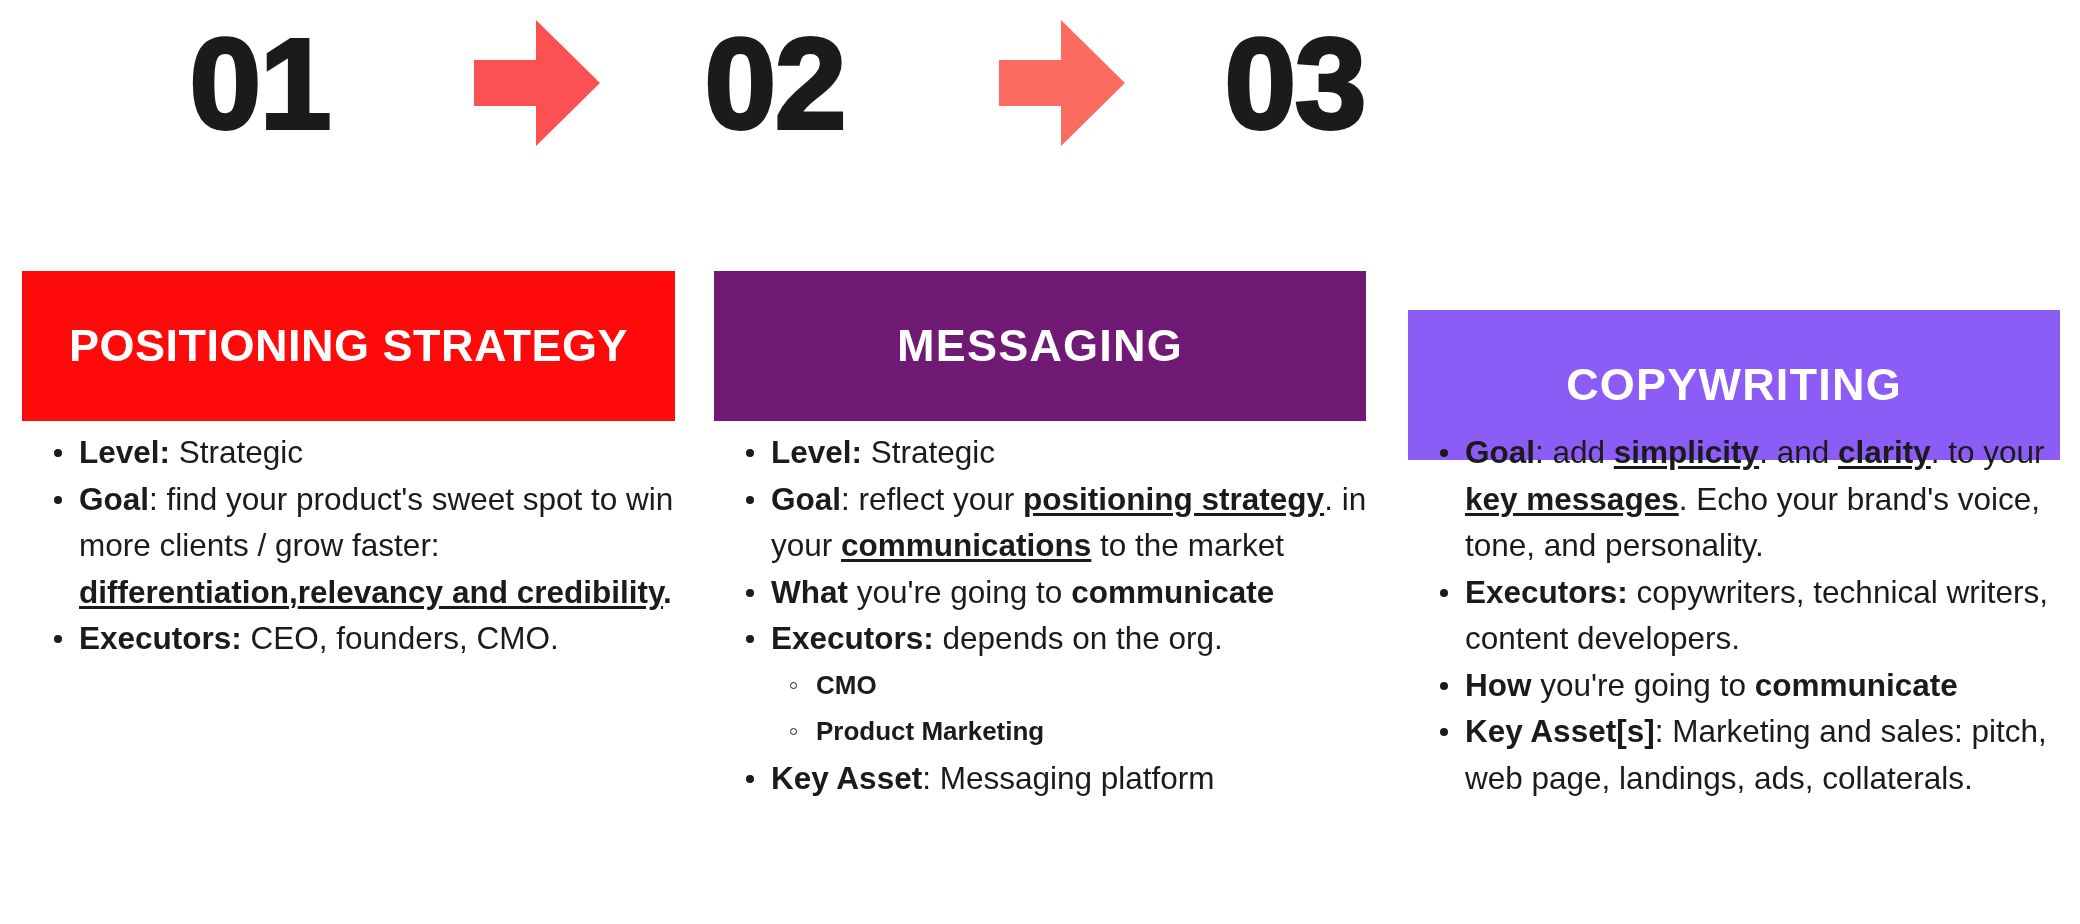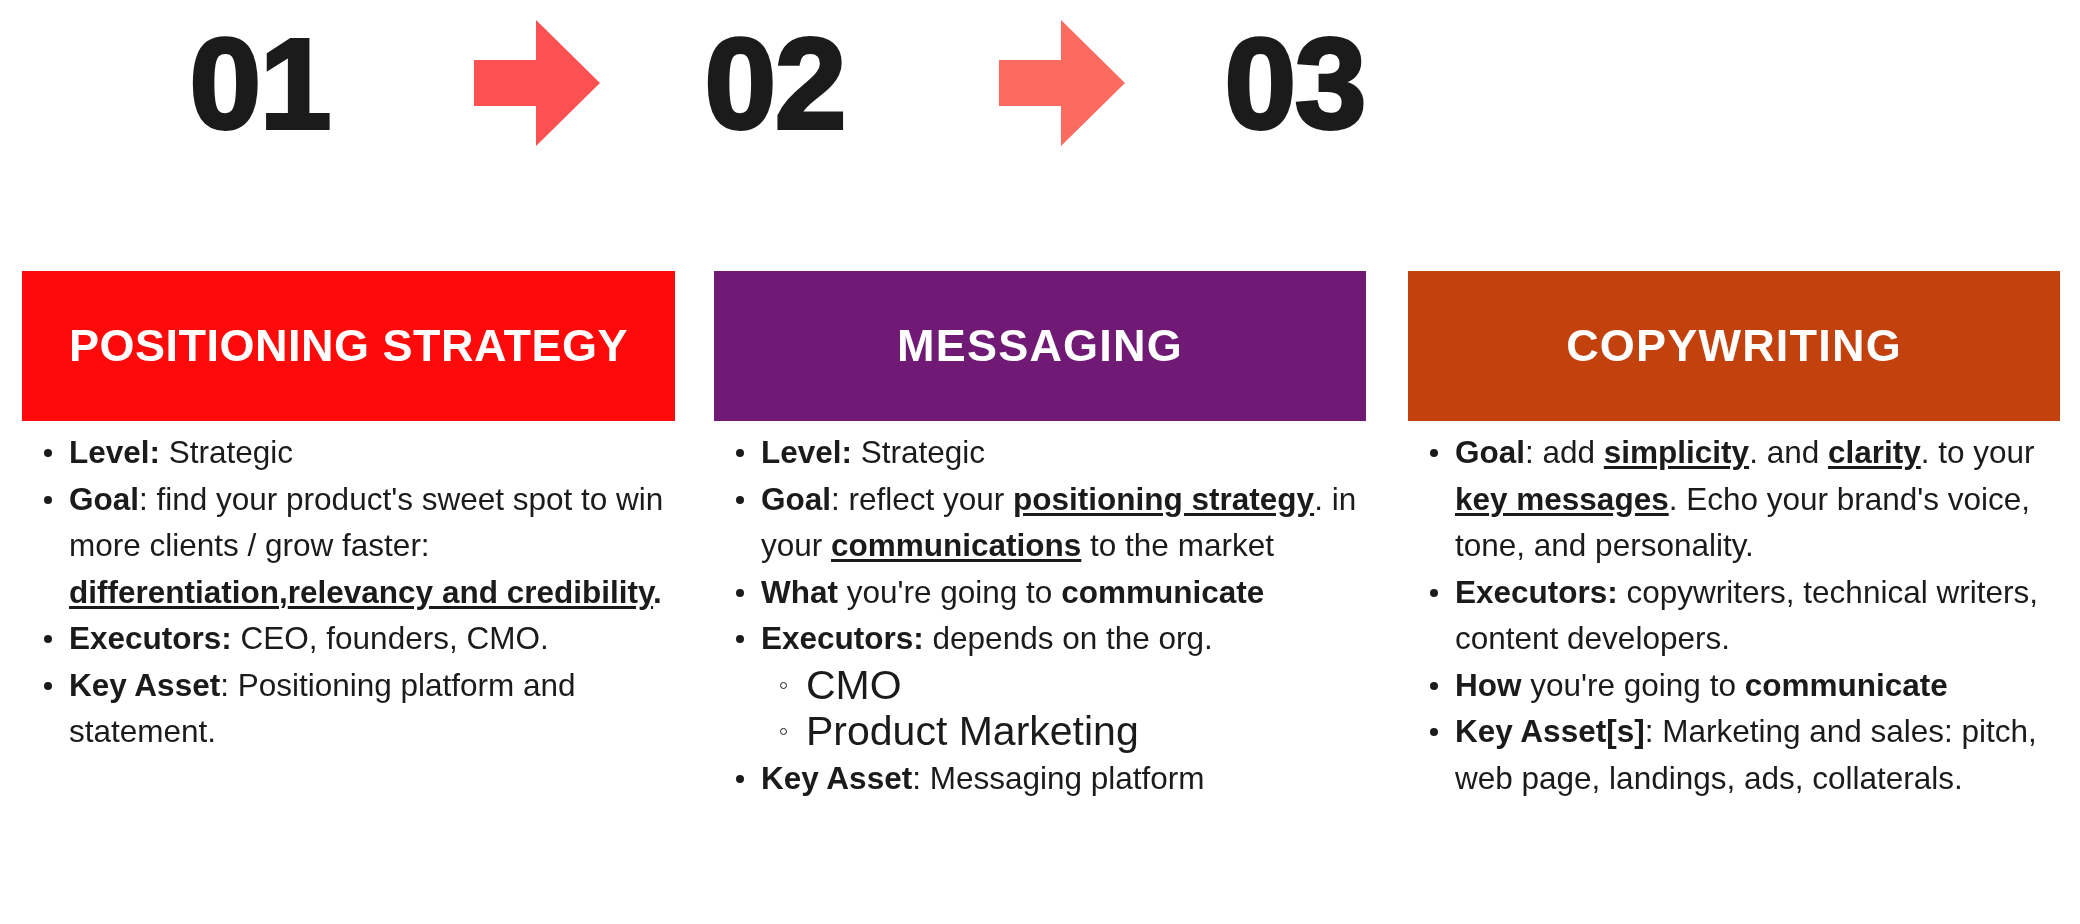--- a/index.html
+++ b/index.html
@@ -76,21 +76,21 @@
     white-space: nowrap;
   }
   .bar.b1 { left: 22px;   width: 653px; background: #FF0A0A; }
   .bar.b1 .bar-label { letter-spacing: 0.5px; }
   .bar.b2 { left: 714px;  width: 652px; background: #FB3A33; }
   .bar.b3 { left: 1408px; width: 652px; background: #FB5E55; }
 
   
   .columns {
     position: absolute;
-    left: 2px;
+    left: 12px;
     top: 429px;
     width: 1856px;
     height: 495px;
   }
   .col {
     position: absolute;
     top: 0;
     width: 660px;
   }
   .col.c1 { left: 22px; }
@@ -122,22 +122,23 @@
     background: #1b1b1b;
   }
   ul.sub {
     list-style: none;
     margin: 0;
     padding: 0;
   }
   ul.sub > li {
     position: relative;
     padding-left: 45px;
-    font-size: 41px;
+    font-size: 26px;
     line-height: 46.5px;
+    font-weight: bold;
   }
   ul.sub > li::before {
     content: "";
     position: absolute;
     left: 19px;
     top: 20px;
     width: 7px;
     height: 7px;
     border-radius: 50%;
     border: 1.6px solid #1b1b1b;
@@ -175,37 +176,36 @@
   <div class="step-number n3">03</div>
 </div>
 
 <div class="bars">
   <div class="bar b1" style="background: rgb(255, 10, 10);">
     <span class="bar-label">POSITIONING STRATEGY</span>
   </div>
   <div class="bar b2" style="background: #701a75;">
     <span class="bar-label">MESSAGING</span>
   </div>
-  <div class="bar b3" style="background: #c2410c;">
+  <div class="bar b3" style="background: #8b5cf6; margin-top: 39px;">
     <span class="bar-label">COPYWRITING</span>
   </div>
 </div>
 
 <div class="columns">
 
   <div class="col c1">
     <ul class="bullets">
       <li><b>Level:</b><span> Strategic</span></li>
 
       <li><b>Goal</b><span>: find your product's sweet spot to win more clients / grow faster: </span><u class="bu">differentiation</u><b>,</b><u class="bu">relevancy and credibility</u><b>.</b></li>
 
 
       <li><b>Executors:</b><span> CEO, founders, CMO.</span></li>
 
-      <li><b>Key Asset</b><span>: Positioning platform and statement.</span></li>
     </ul>
   </div>
 
   <div class="col c2">
     <ul class="bullets">
       <li><b>Level:</b><span> Strategic</span></li>
 
       <li><b>Goal</b><span>: reflect your </span><u class="bu">positioning strategy</u><span>. in your </span><u class="bu">communications</u><span> to the market</span></li>
 
       <li><b>What</b><span> you're going to </span><b>communicate</b></li>

